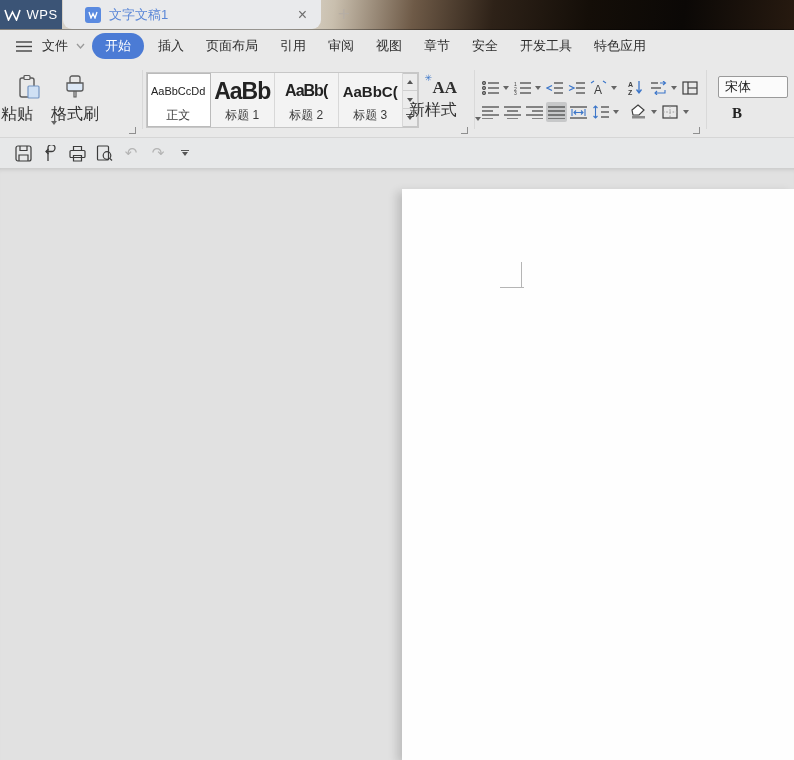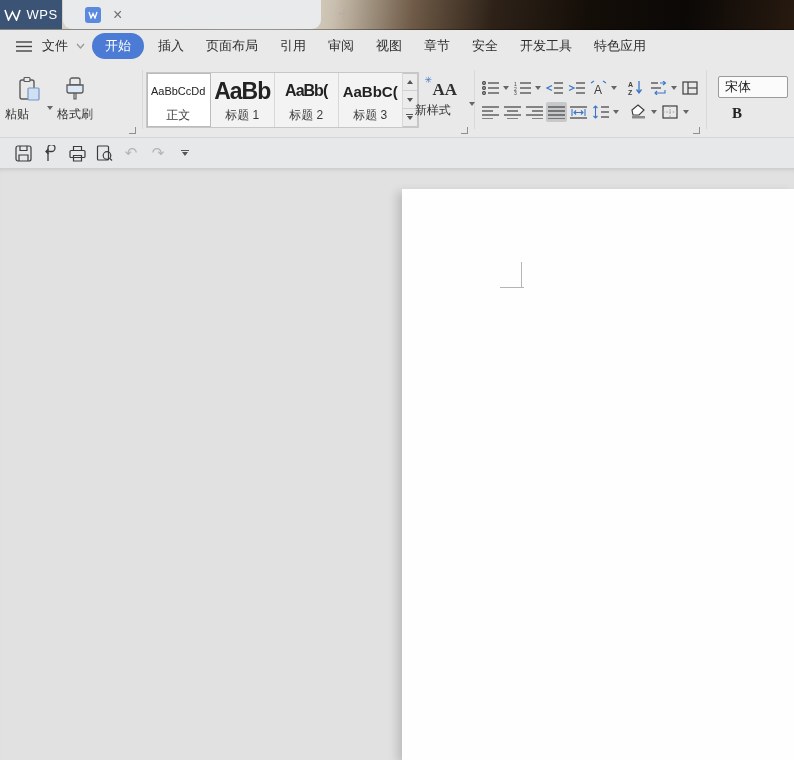--- a/index.html
+++ b/index.html
@@ -30,21 +30,21 @@
   .menu-item.active { background:#4b7bd5; color:#fff; border-radius:13px; margin:0 3px; padding:4px 13px; }
 
   
   .ribbon { position:absolute; left:0; top:62px; width:794px; height:76px; background:#e9e9e9;
     border-bottom:1px solid #d6d6d6; display:flex; padding:0 6px; }
   .rgroup { position:relative; display:flex; align-items:center; }
   .rdivider { width:1px; background:#d9d9d9; margin:8px 3px; }
   .launcher { position:absolute; right:3px; bottom:3px; width:7px; height:7px;
     border-right:1px solid #8f8f8f; border-bottom:1px solid #8f8f8f; }
   .big-btn { display:flex; flex-direction:column; align-items:center; justify-content:center; width:46px; height:62px; gap:3px; }
-  .big-label { font-size:12px; color:#333; display:flex; align-items:flex-start; gap:18px; white-space:nowrap; }
+  .big-label { font-size:16px; color:#333; display:flex; align-items:flex-end; gap:18px; white-space:nowrap; }
   .caret { width:0; height:0; border-left:3px solid transparent; border-right:3px solid transparent; border-top:4px solid #666; display:inline-block; }
   .cutcopy { display:flex; flex-direction:column; justify-content:center; gap:10px; width:58px; padding-left:4px; }
   .small-cmd { display:flex; align-items:center; gap:4px; font-size:12px; color:#b3b3b3; white-space:nowrap; }
 
   .style-gallery { display:flex; height:56px; border:1px solid #c7c7c7; background:#f3f3f3; }
   .style-item { width:64px; display:flex; flex-direction:column; align-items:center; justify-content:flex-end;
     padding:3px 2px; border-right:1px solid #d8d8d8; color:#222; }
   .style-item.active { background:#fff; outline:1px solid #bbb; outline-offset:-1px; }
   .style-prev { flex:1; display:flex; align-items:center; justify-content:center; white-space:nowrap; overflow:hidden; width:100%; }
   .style-label { font-size:12px; color:#3a3a3a; white-space:nowrap; }
@@ -104,20 +104,21 @@
         </svg>
     </span>
     <span class="wps-name">WPS</span>
   </div>
   <div class="doc-tab">
     <span class="doc-icon">
       <svg width="10" height="8" viewBox="0 0 10 8">
           <path d="M1 1 L3 7 L5 2.5 L7 7 L9 1" fill="none" stroke="#fff" stroke-width="1.3"></path>
         </svg>
     </span>
+    <span class="tab-title">文字文稿1</span>
     <span class="tab-close">×</span>
   </div>
   <div class="new-tab">+</div>
 </div>
 
 <div class="menubar">
   <span class="hamburger">
     <svg width="16" height="11" viewBox="0 0 16 11">
         <g stroke="#444" stroke-width="1.4">
           <line x1="0" y1="1" x2="16" y2="1"></line>

